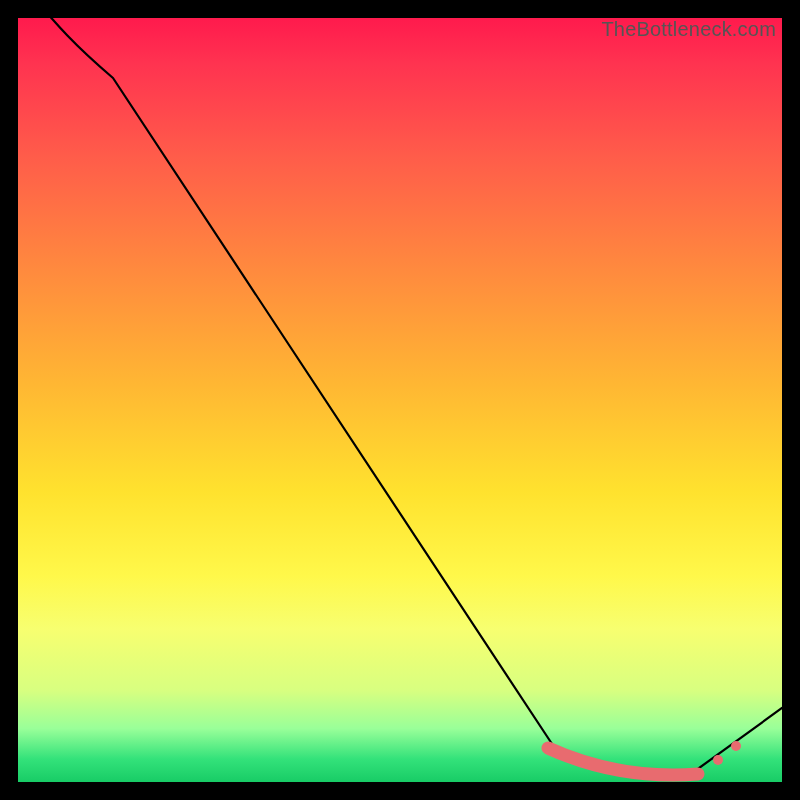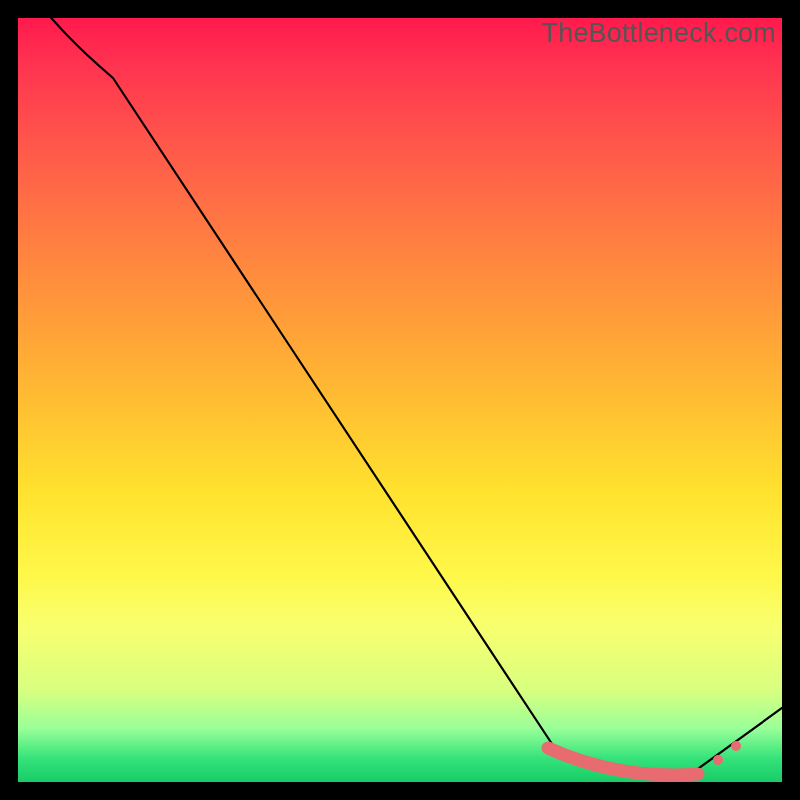--- a/index.html
+++ b/index.html
@@ -32,21 +32,21 @@
       #33e27a 97%,
       #18cc66 100%
     );
     overflow: hidden;
   }
   .watermark {
     position: absolute;
     top: 0px;
     right: 6px;
     color: #555;
-    font-size: 27px;
+    font-size: 20px;
     font-weight: 500;
     letter-spacing: 0.2px;
     z-index: 5;
     user-select: none;
     pointer-events: none;
   }
   svg.curve {
     position: absolute;
     left: 0;
     top: 0;

